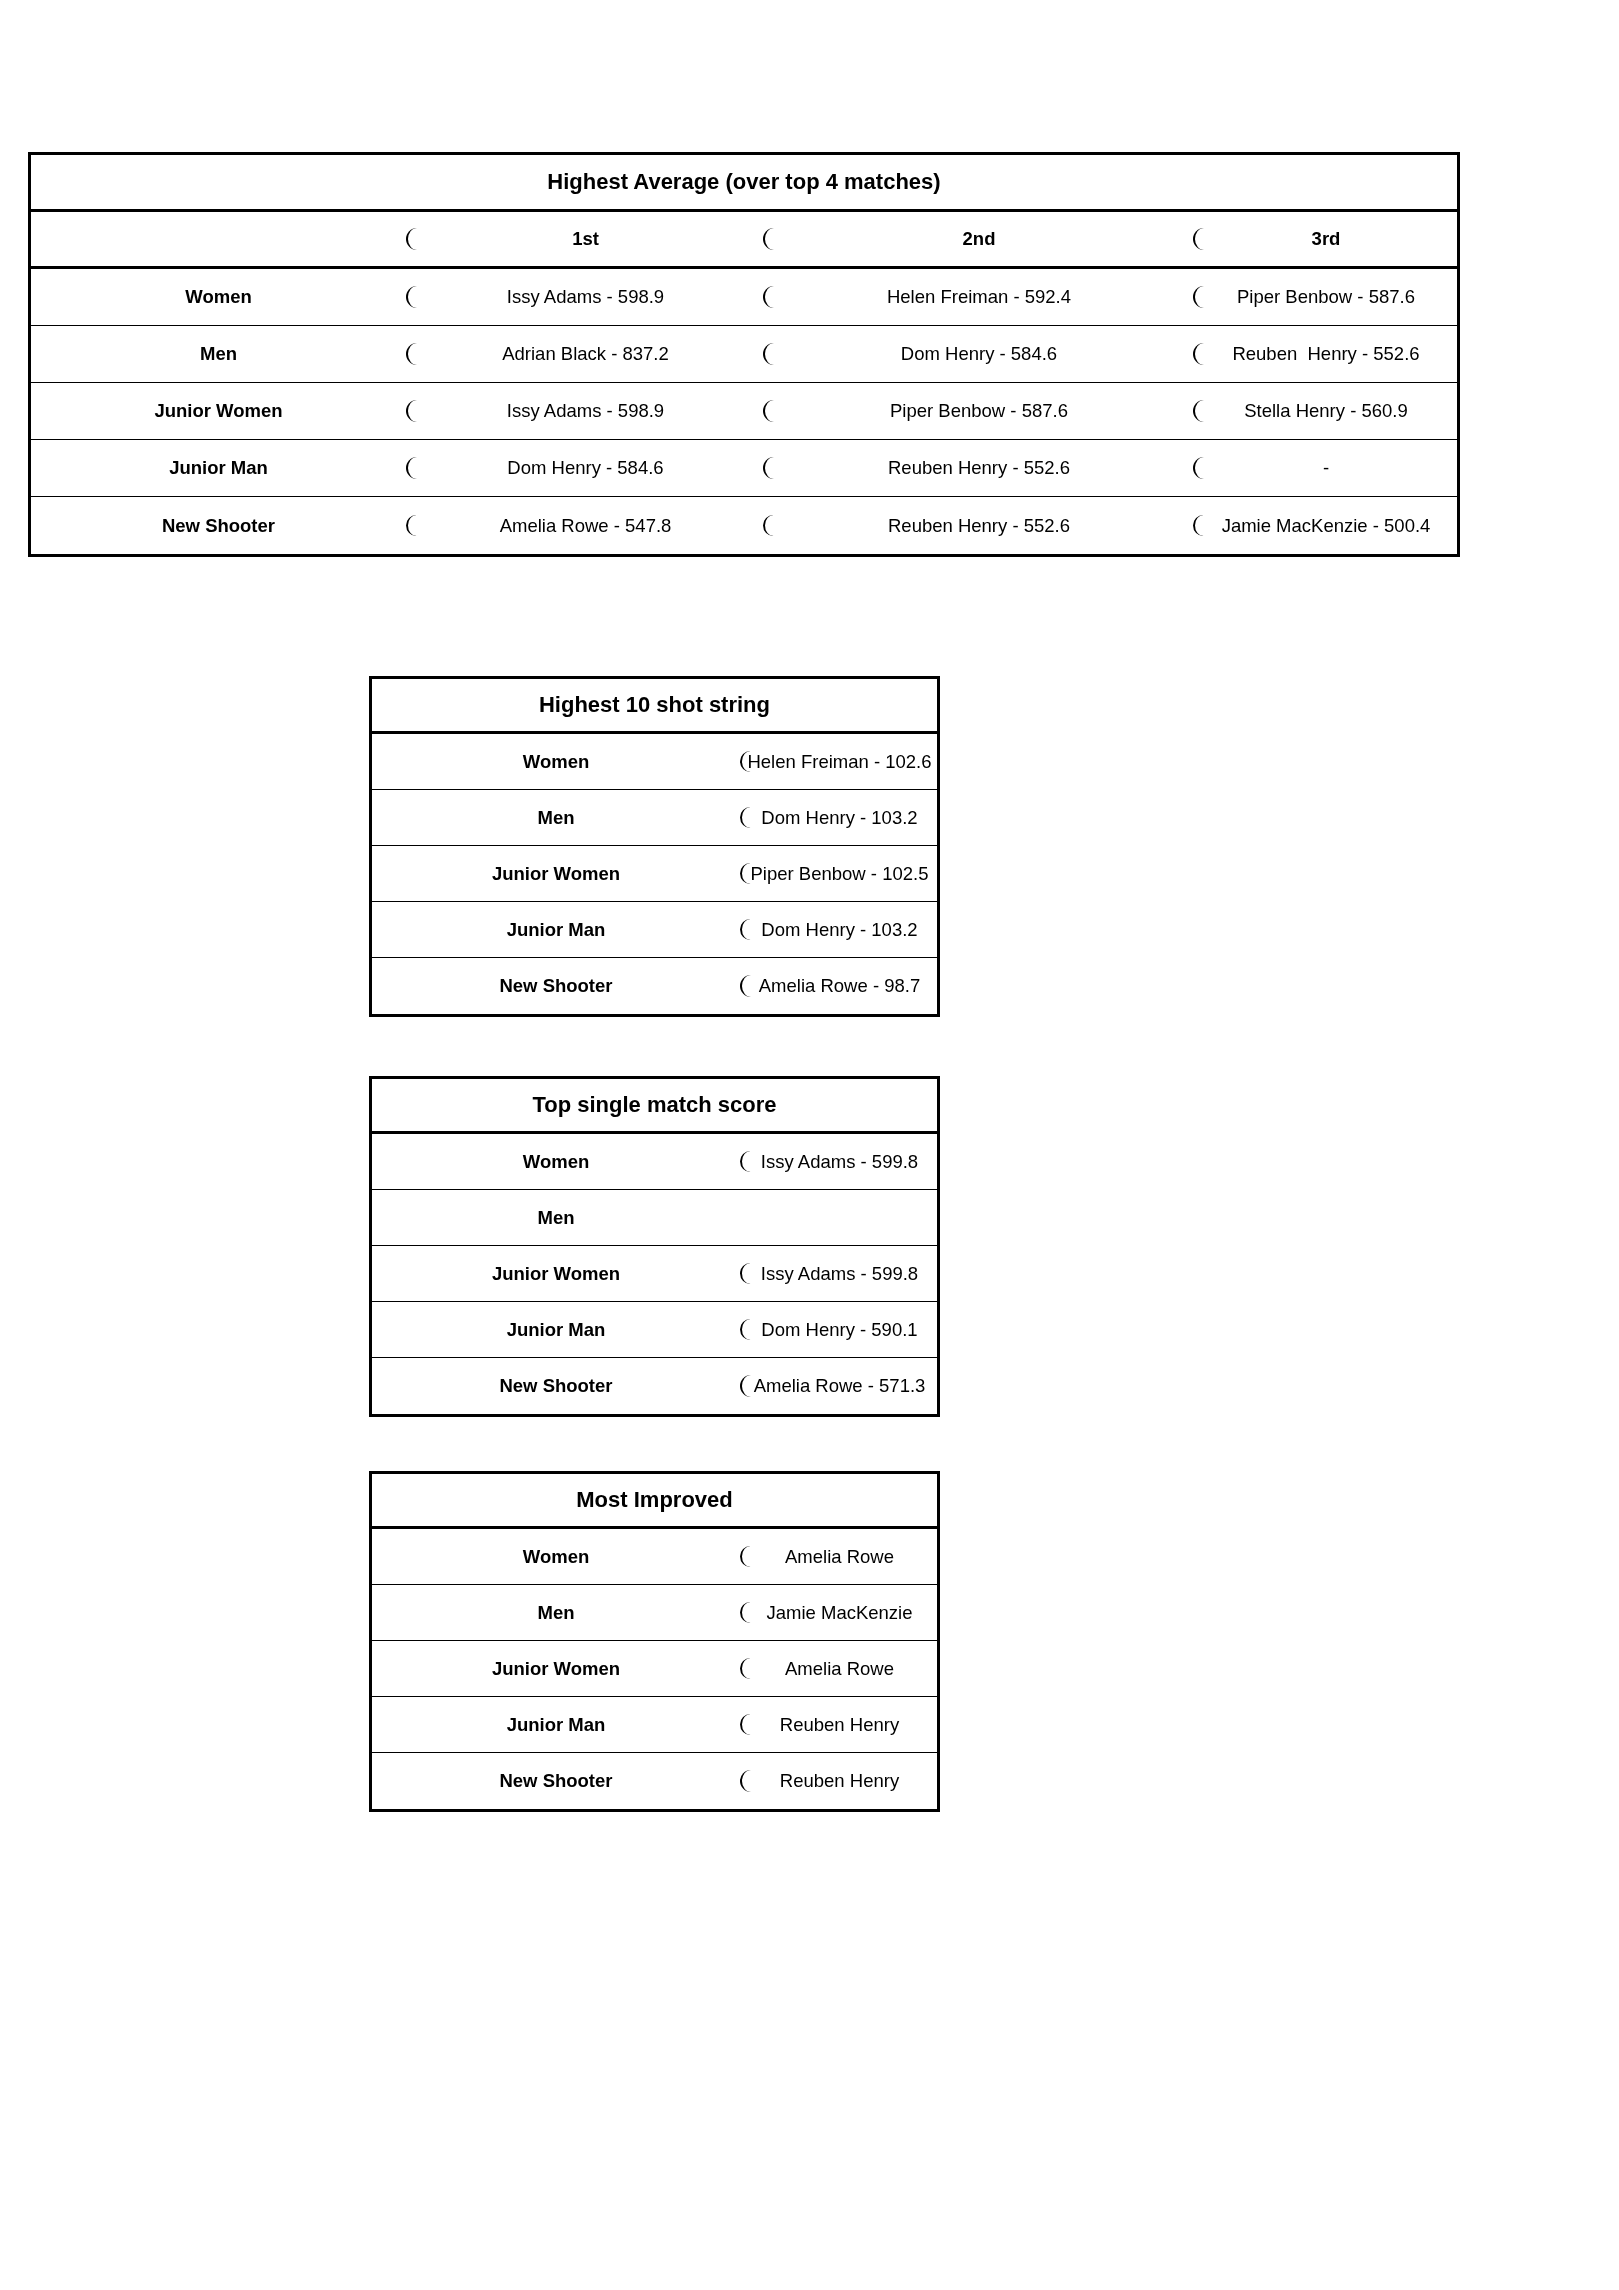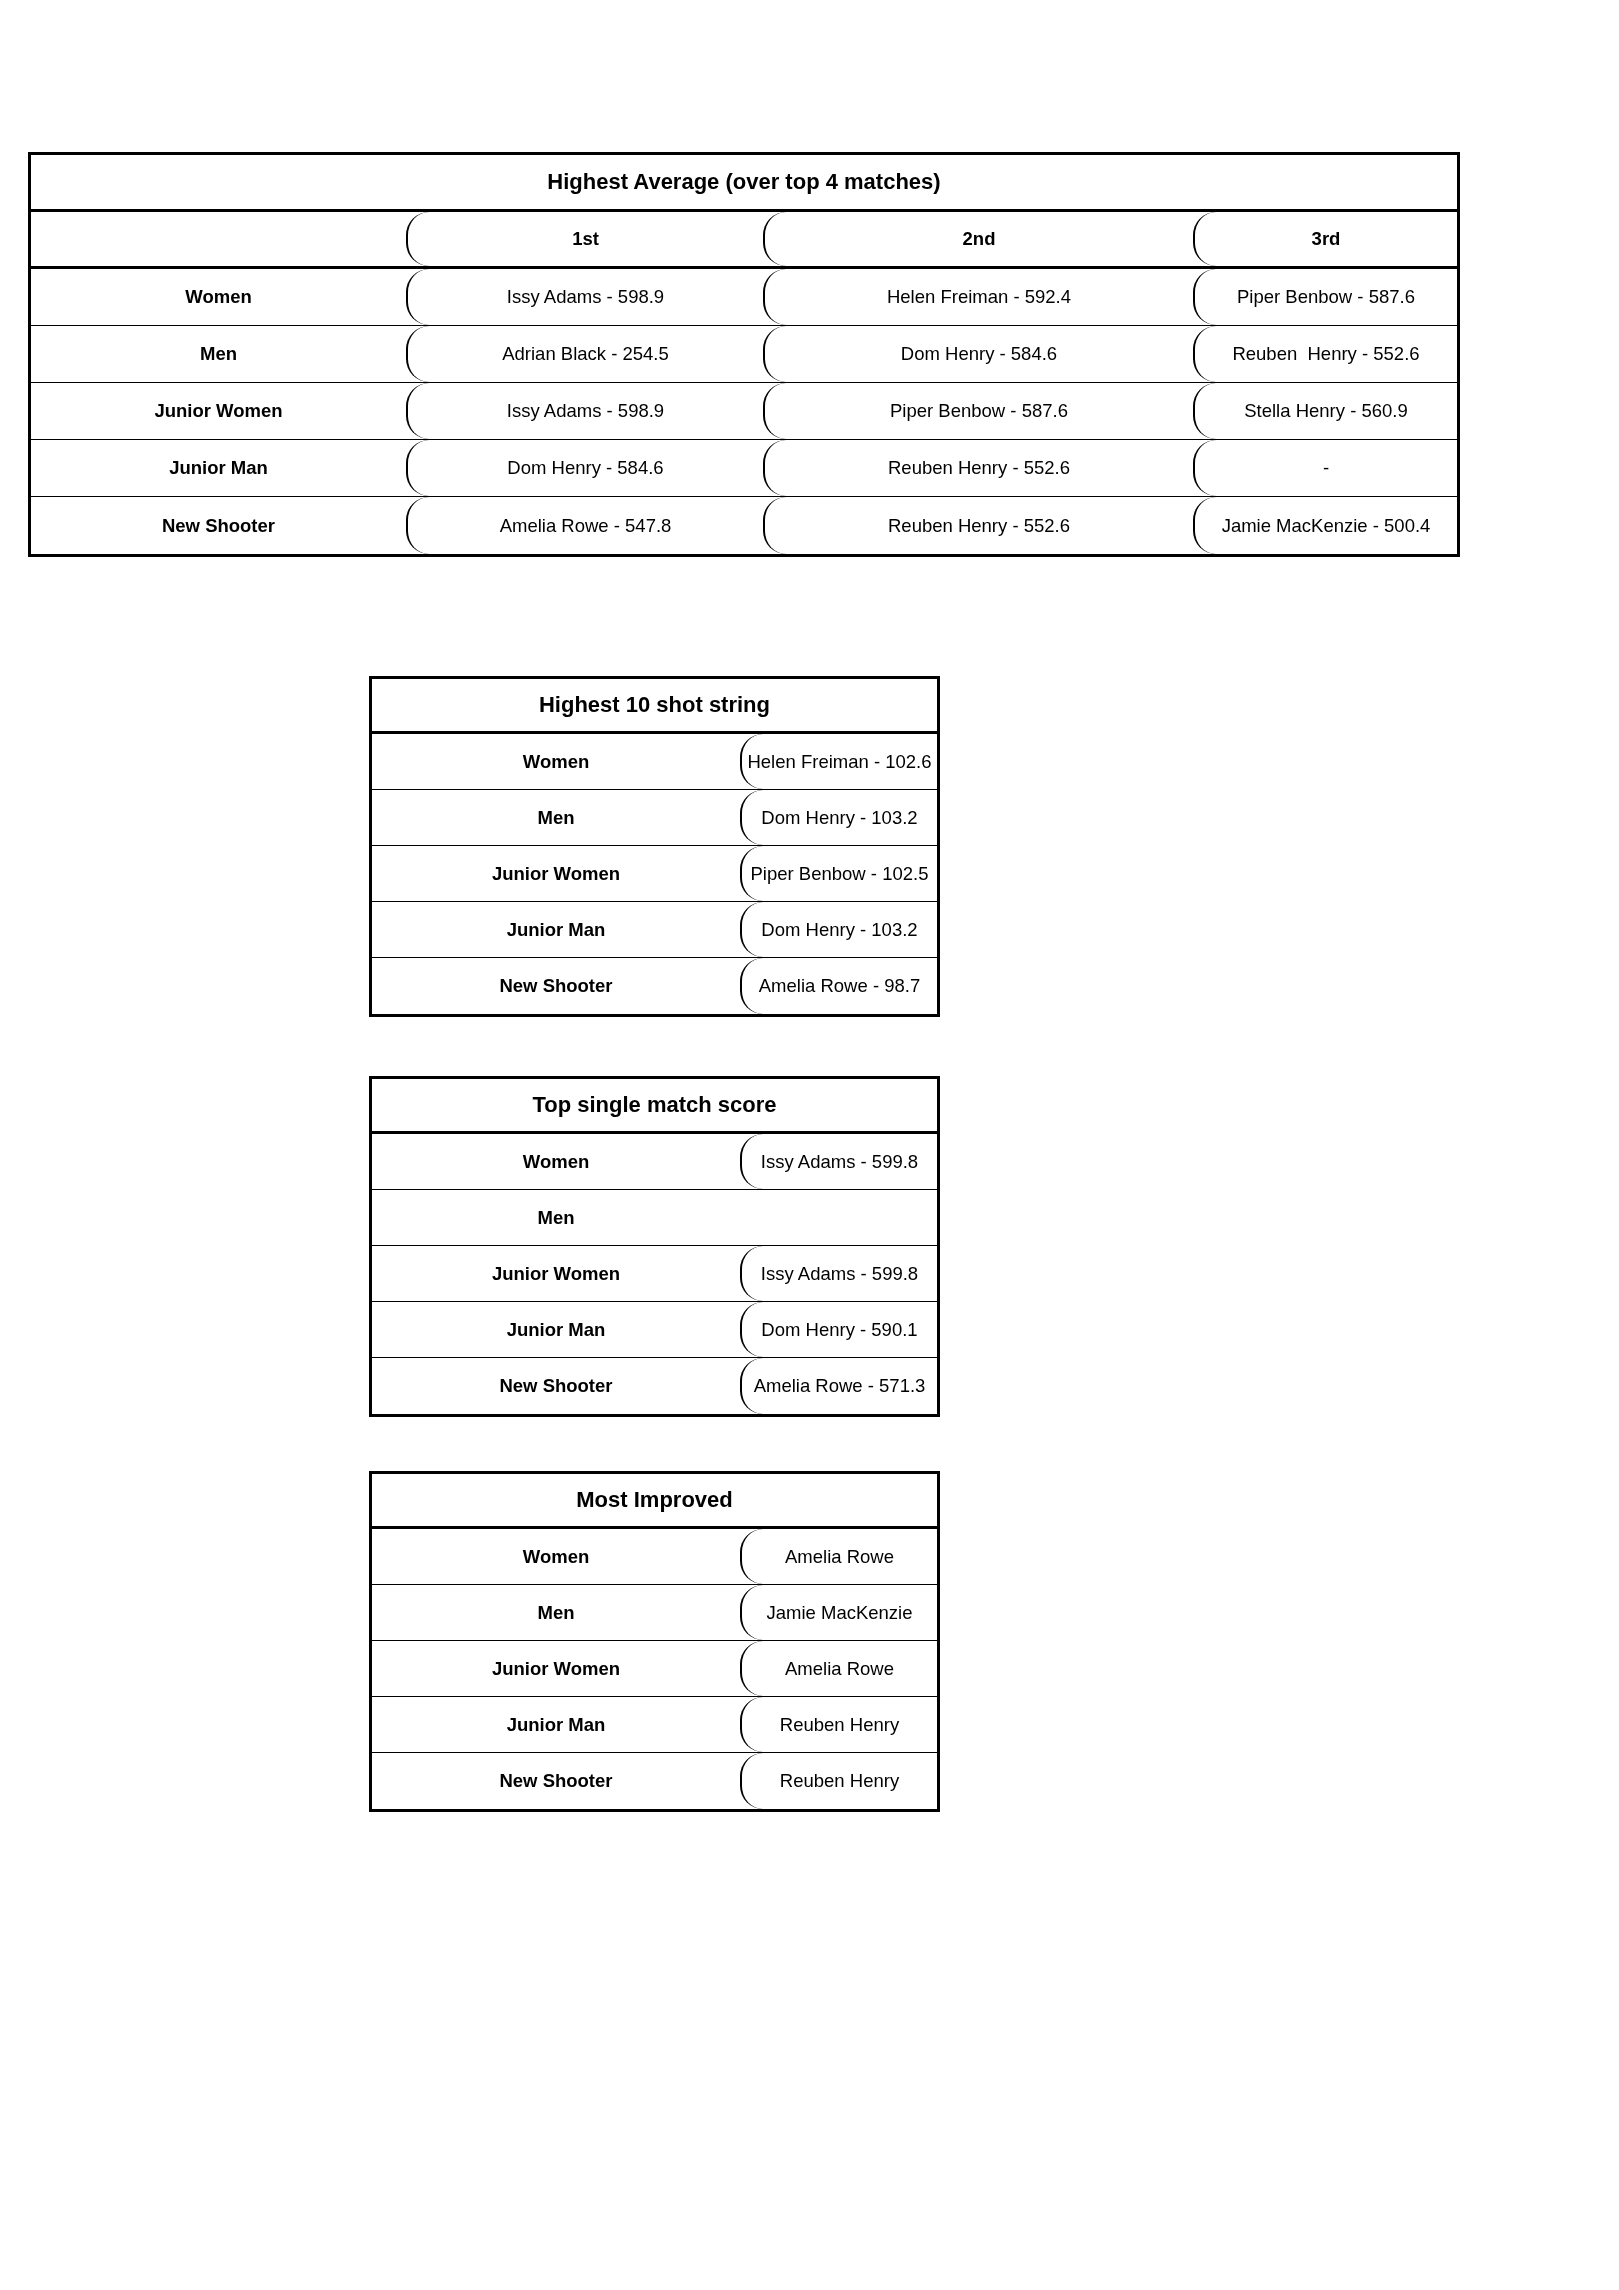--- a/index.html
+++ b/index.html
@@ -17,20 +17,21 @@
   .tbl {
     position: absolute;
     box-sizing: border-box;
     border: 3.7px solid #000000;
     background: #ffffff;
   }
   .trow {
     display: flex;
     box-sizing: border-box;
     border-bottom: 1.8px solid #000000;
+    align-items: center;
   }
   .trow.thick {
     border-bottom-width: 3.7px;
   }
   .trow.last {
     border-bottom: none;
   }
   .cell {
     box-sizing: border-box;
     display: flex;
@@ -85,21 +86,21 @@
     <div class="cell col-3 vline hdr">3rd</div>
   </div>
   <div class="trow">
     <div class="cell col-label lblcell">Women</div>
     <div class="cell col-1 vline">Issy Adams - 598.9</div>
     <div class="cell col-2 vline">Helen Freiman - 592.4</div>
     <div class="cell col-3 vline">Piper Benbow - 587.6</div>
   </div>
   <div class="trow">
     <div class="cell col-label lblcell">Men</div>
-    <div class="cell col-1 vline">Adrian Black - 254.5</div>
+    <div class="cell col-1 vline">Adrian Black - 837.2</div>
     <div class="cell col-2 vline">Dom Henry - 584.6</div>
     <div class="cell col-3 vline">Reuben  Henry - 552.6</div>
   </div>
   <div class="trow">
     <div class="cell col-label lblcell">Junior Women</div>
     <div class="cell col-1 vline">Issy Adams - 598.9</div>
     <div class="cell col-2 vline">Piper Benbow - 587.6</div>
     <div class="cell col-3 vline">Stella Henry - 560.9</div>
   </div>
   <div class="trow">

